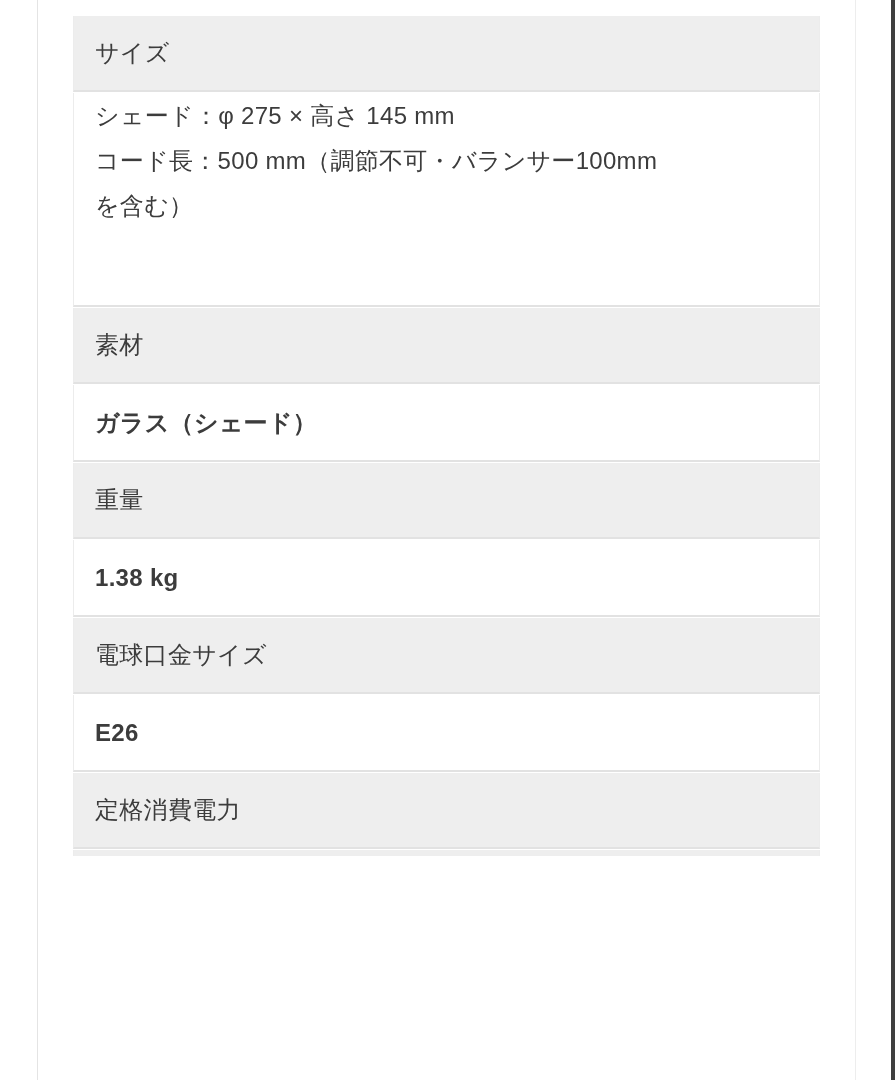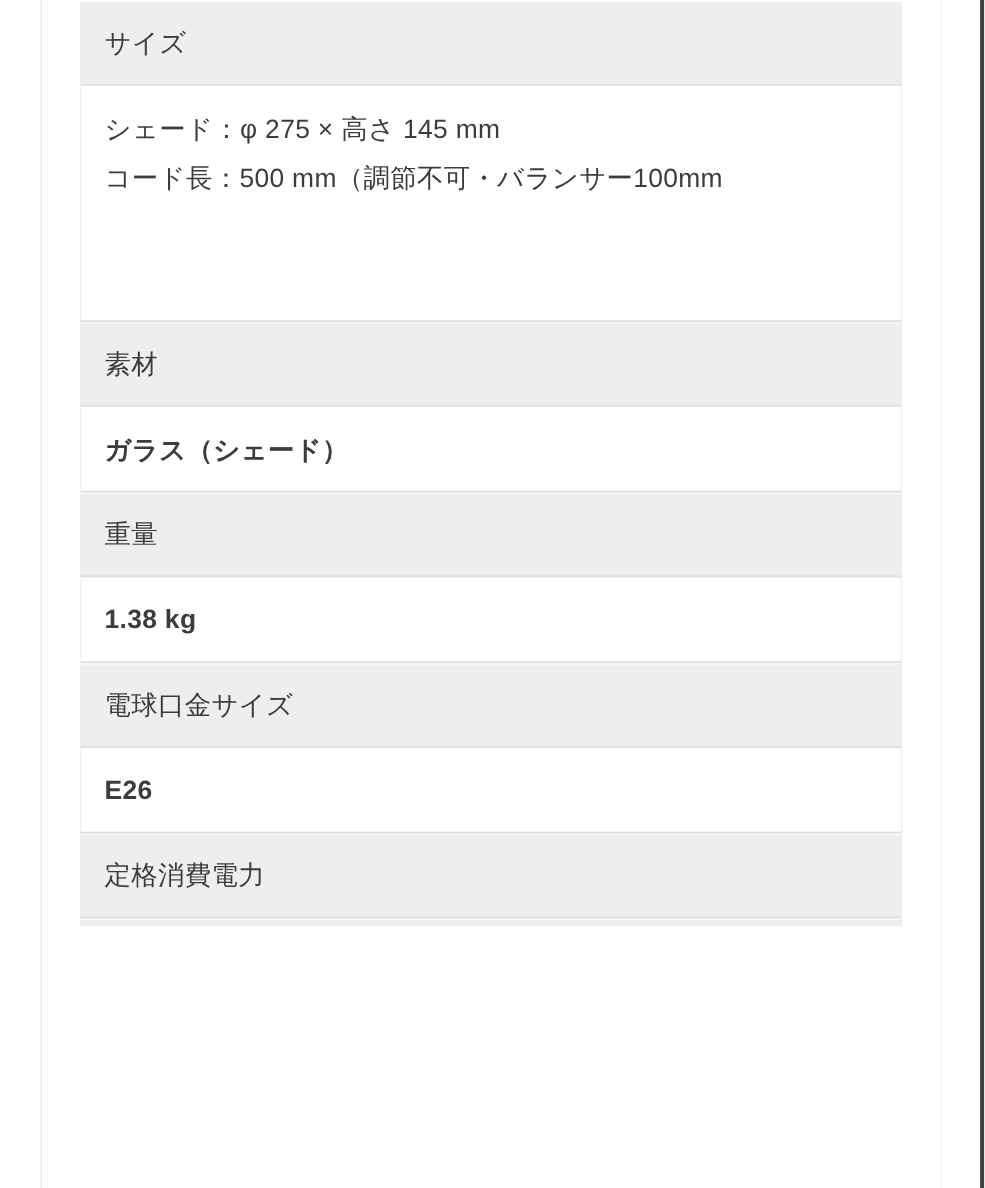--- a/index.html
+++ b/index.html
@@ -35,21 +35,21 @@
     position: absolute;
     right: 0;
     top: 0;
     width: 4px;
     height: 100%;
     background: #3f3f3f;
   }
   .spec-table {
     position: absolute;
     left: 73px;
-    top: 2px;
+    top: 16px;
     width: 747px;
   }
   .row {
     box-sizing: border-box;
     border-left: 1px solid #ececec;
     border-right: 1px solid #ececec;
     border-bottom: 2px solid #e2e2e2;
     margin-bottom: 1px;
     font-size: 24px;
     color: #3c3c3c;
@@ -67,21 +67,21 @@
     background: #ffffff;
     display: flex;
     align-items: center;
     padding: 0 12px 0 21px;
     font-weight: bold;
   }
   .row-value-multi {
     height: 214px;
     background: #ffffff;
     display: block;
-    padding: 16px 12px 16px 21px;
+    padding: 0 12px 16px 21px;
   }
   .row-value-multi .line {
     line-height: 45px;
     white-space: normal;
   }
   .row-partial {
     height: 6px;
     background: #eeeeee;
     border-bottom: none;
     margin-bottom: 0;
@@ -99,20 +99,21 @@
 
   <div class="spec-table">
 
     <div class="row row-header">
       <span>サイズ</span>
     </div>
 
     <div class="row row-value-multi">
       <div class="line">シェード：φ 275 × 高さ 145 mm</div>
       <div class="line">コード長：500 mm（調節不可・バランサー100mm</div>
+      <div class="line">を含む）</div>
     </div>
 
     <div class="row row-header">
       <span>素材</span>
     </div>
 
     <div class="row row-value">
       <span>ガラス（シェード）</span>
     </div>
 

